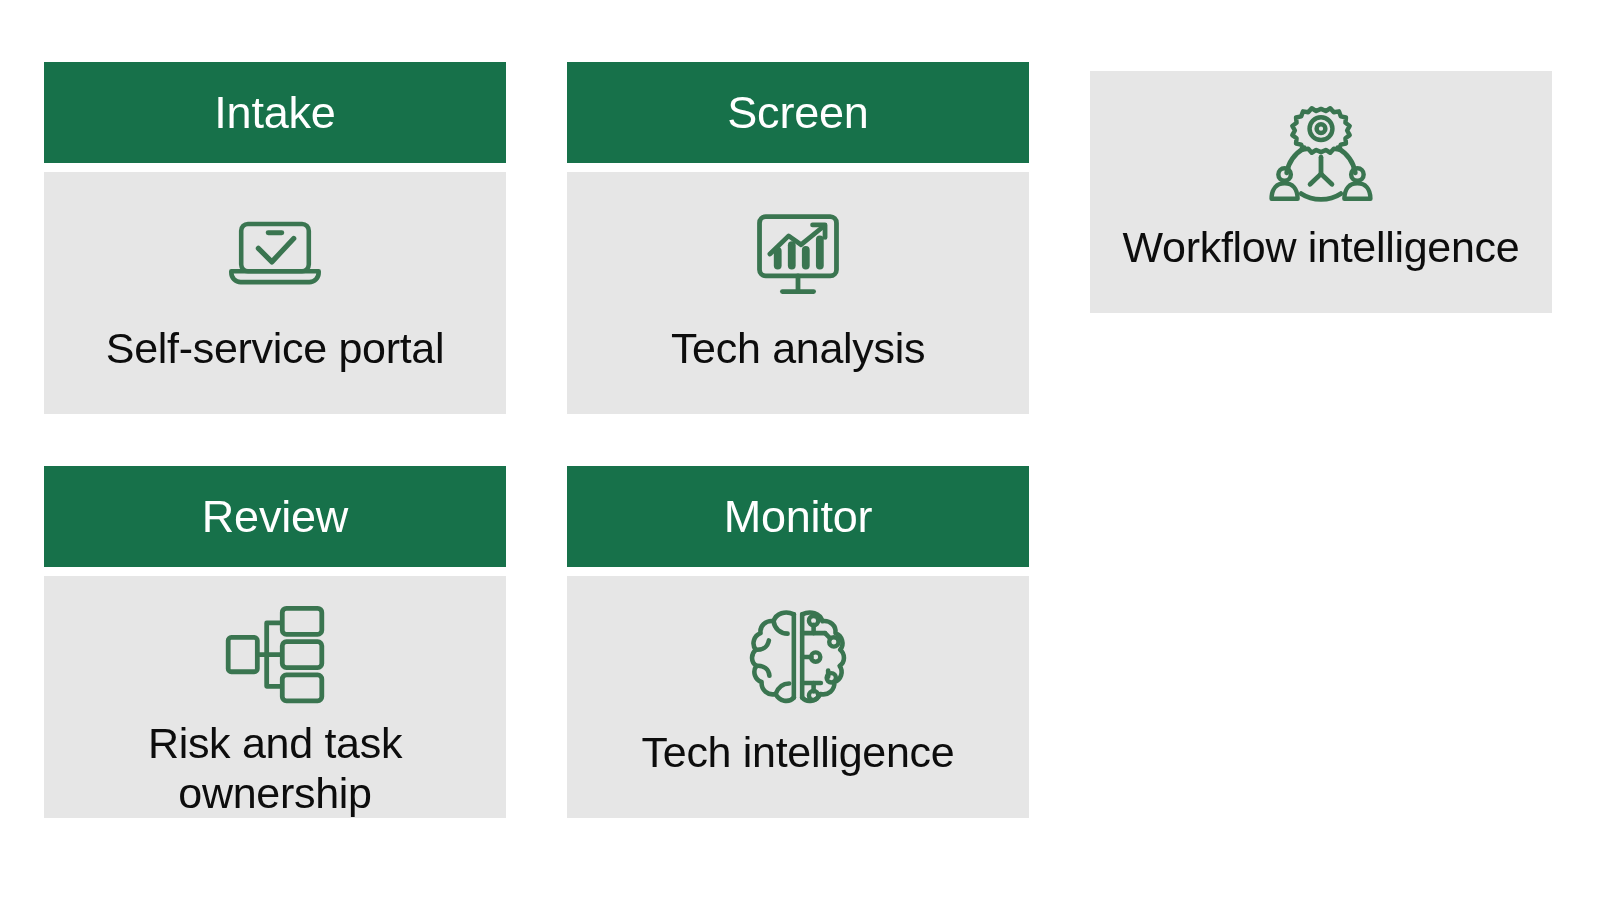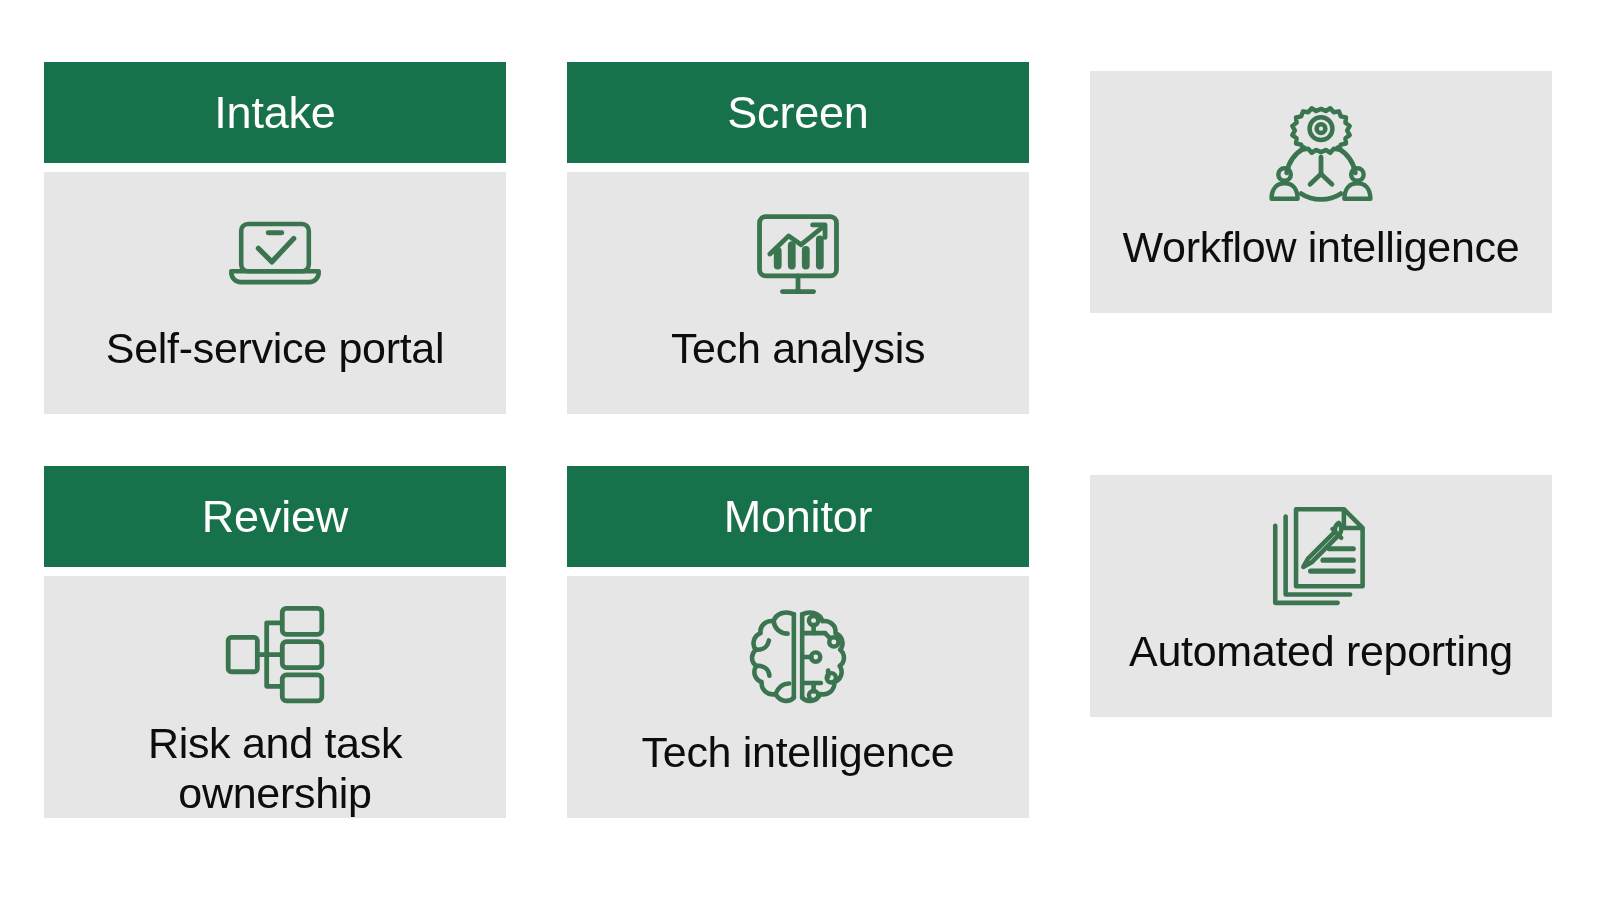--- a/index.html
+++ b/index.html
@@ -231,37 +231,16 @@
             <line x1="79" y1="70" x2="79" y2="64" stroke="#3A7550" stroke-width="4.4" stroke-linecap="round"></line>
             <circle cx="82" cy="71" r="4.5" stroke="#3A7550" stroke-width="4.2"></circle>
           </svg>
         </div>
         <div class="card-caption">Tech intelligence</div>
       </div>
     </div>
 
     <div class="card">
       <div class="card-gap"></div>
-      <div class="card-body">
-        <div class="card-icon">
-          <svg viewBox="0 0 100 100" fill="none" xmlns="http://www.w3.org/2000/svg">
-
-            <path d="M6 22 L6 96 L66 96" stroke="#3A7550" stroke-width="4.4" stroke-linecap="round" stroke-linejoin="round"></path>
-
-            <path d="M16 13 L16 88 L78 88" stroke="#3A7550" stroke-width="4.4" stroke-linecap="round" stroke-linejoin="round"></path>
-
-            <path d="M26 6 L72 6 L90 24 L90 80 L26 80 Z" stroke="#3A7550" stroke-width="4.4" stroke-linejoin="round"></path>
-            <path d="M72 6 L72 24 L90 24" stroke="#3A7550" stroke-width="4.4" stroke-linejoin="round"></path>
-
-            <path d="M67 19 a8.5 8.5 0 0 1 0 12 L41 57 L33 61.5 L37.5 53.5 L63.5 27.5 a8.5 8.5 0 0 1 3.5 -8.5 Z" stroke="#3A7550" stroke-width="4.4" stroke-linejoin="round"></path>
-            <line x1="61" y1="25" x2="69.5" y2="33.5" stroke="#3A7550" stroke-width="4.2" stroke-linecap="round"></line>
-
-            <line x1="58" y1="44" x2="81" y2="44" stroke="#3A7550" stroke-width="5" stroke-linecap="round"></line>
-            <line x1="52" y1="55" x2="81" y2="55" stroke="#3A7550" stroke-width="5" stroke-linecap="round"></line>
-            <line x1="40" y1="65.5" x2="81" y2="65.5" stroke="#3A7550" stroke-width="5" stroke-linecap="round"></line>
-          </svg>
-        </div>
-        <div class="card-caption">Automated reporting</div>
-      </div>
     </div>
 
   </div>
 </div>
 
 </body></html>

